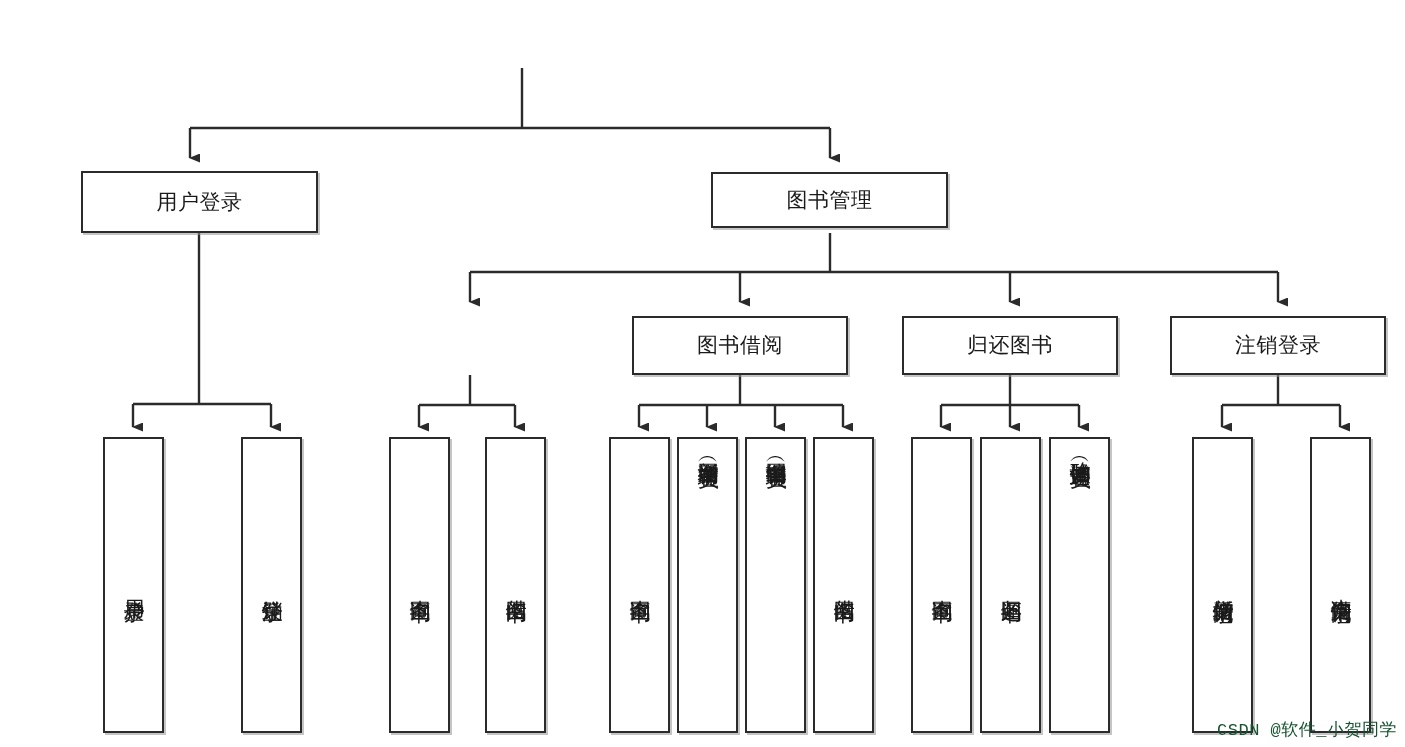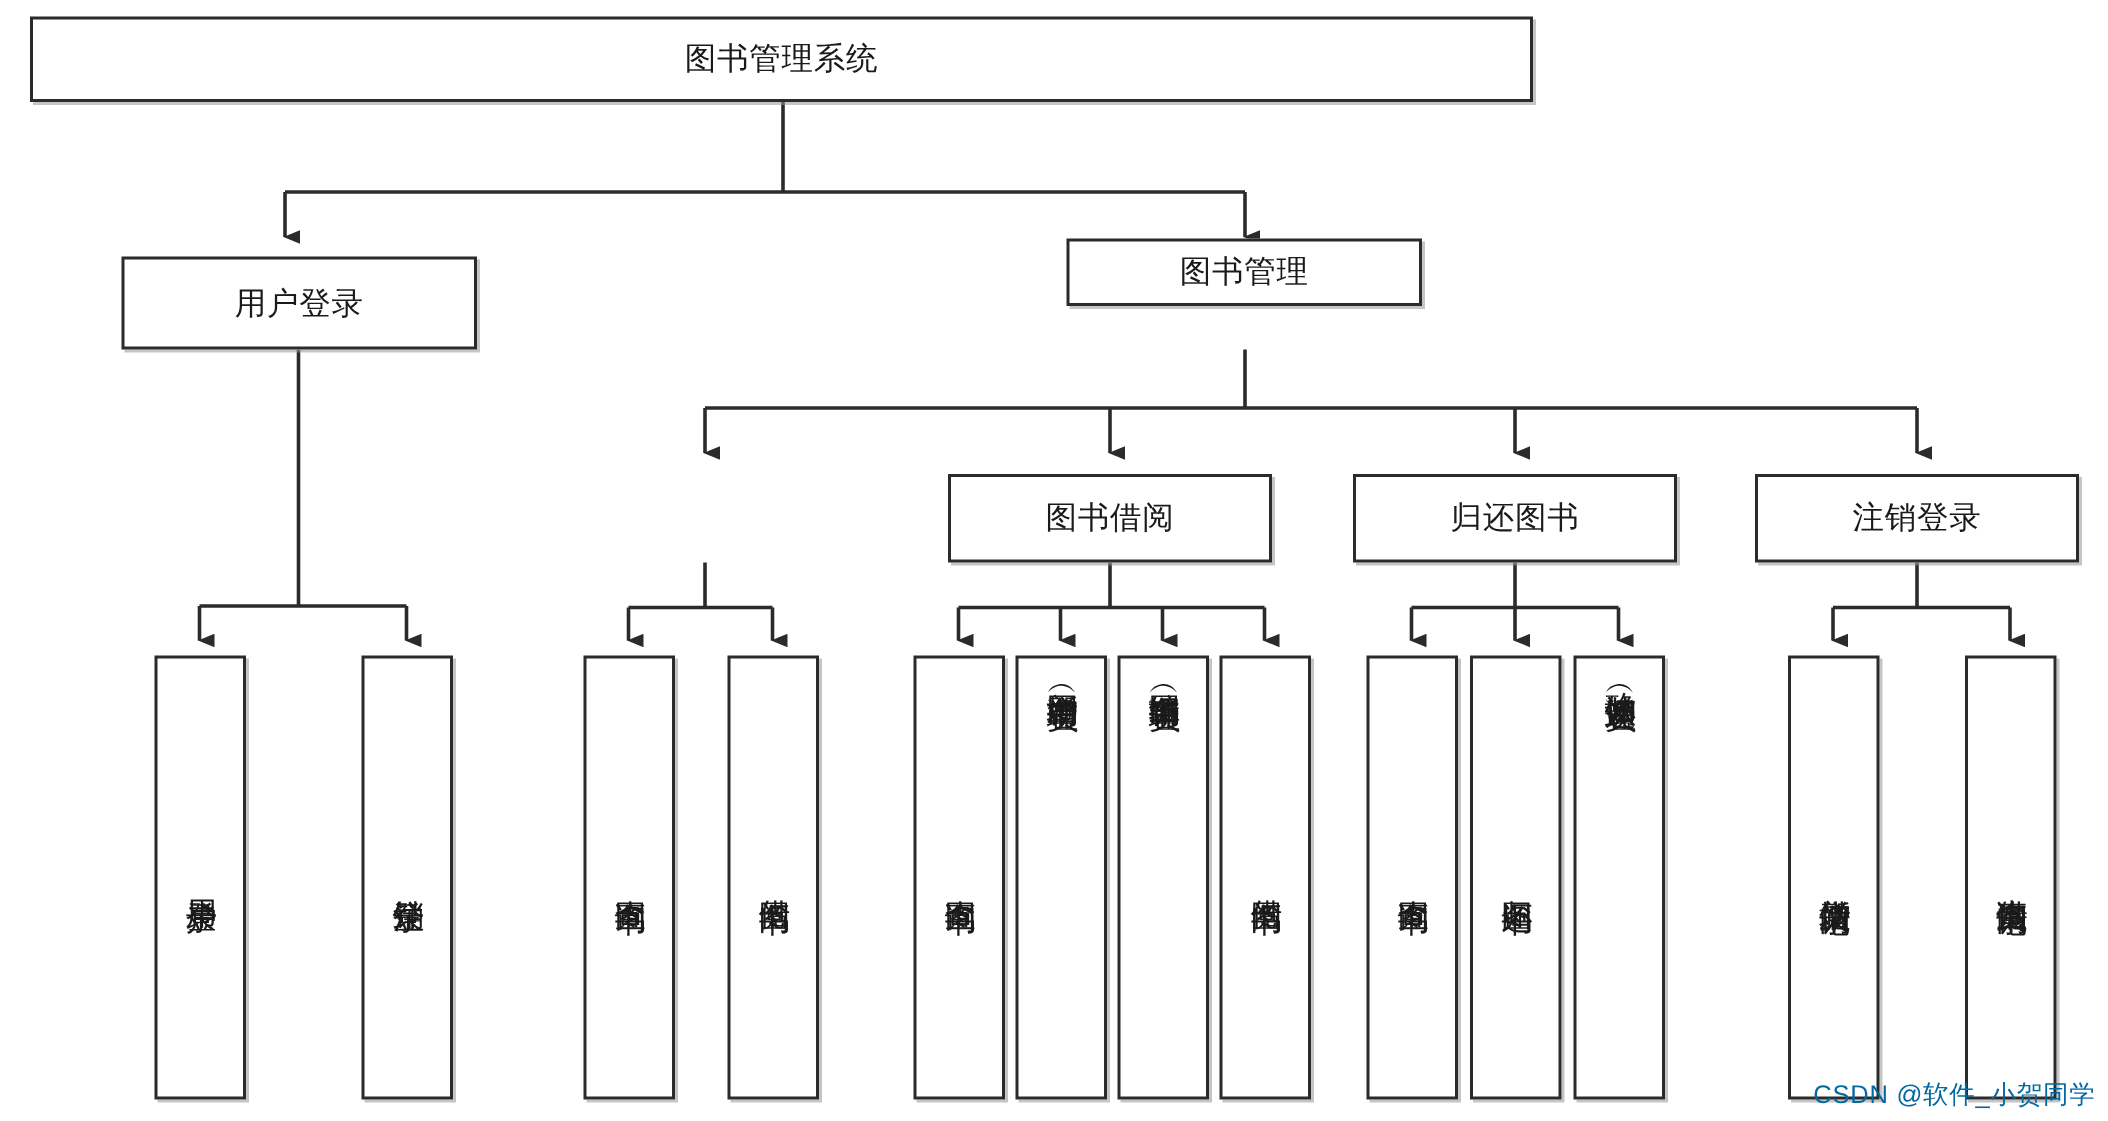--- a/index.html
+++ b/index.html
@@ -59,24 +59,24 @@
   }
   .node.vertical.centered {
     align-items: center;
     padding-top: 0;
   }
   .watermark {
     position: absolute;
     right: 8px;
     bottom: 6px;
     font-size: 17px;
-    color: #0369a1;
+    color: #14532d;
     letter-spacing: 0.5px;
     white-space: nowrap;
-    font-family: Liberation Sans, sans-serif;
+    font-family: Liberation Mono, monospace;
   }
 </style>
 </head>
 <body>
 
 <div id="diagram-root">
 
   <svg class="connectors" viewBox="0 0 1405 747" xmlns="http://www.w3.org/2000/svg">
     <defs>
       <marker id="arrowhead" markerWidth="9" markerHeight="11" refX="4.5" refY="10" orient="auto" markerUnits="userSpaceOnUse">
@@ -120,28 +120,25 @@
       <path d="M 1010 405 L 1010 427" marker-end="url(#arrowhead)"></path>
       <path d="M 1079 405 L 1079 427" marker-end="url(#arrowhead)"></path>
 
       <path d="M 1278 375 L 1278 405"></path>
       <path d="M 1222 405 L 1340 405"></path>
       <path d="M 1222 405 L 1222 427" marker-end="url(#arrowhead)"></path>
       <path d="M 1340 405 L 1340 427" marker-end="url(#arrowhead)"></path>
     </g>
   </svg>
 
-  <div class="node" style="left:20px; top:11px; width:1002px; height:57px;">
-    <span class="label">图书管理系统</span>
-  </div>
 
   <div class="node" style="left:81px; top:171px; width:237px; height:62px;">
     <span class="label">用户登录</span>
   </div>
-  <div class="node" style="left:711px; top:159px; width:237px; height:45px;">
+  <div class="node" style="left:711px; top:172px; width:237px; height:56px;">
     <span class="label">图书管理</span>
   </div>
 
   <div class="node" style="left:632px; top:316px; width:216px; height:59px;">
     <span class="label">图书借阅</span>
   </div>
   <div class="node" style="left:902px; top:316px; width:216px; height:59px;">
     <span class="label">归还图书</span>
   </div>
   <div class="node" style="left:1170px; top:316px; width:216px; height:59px;">

